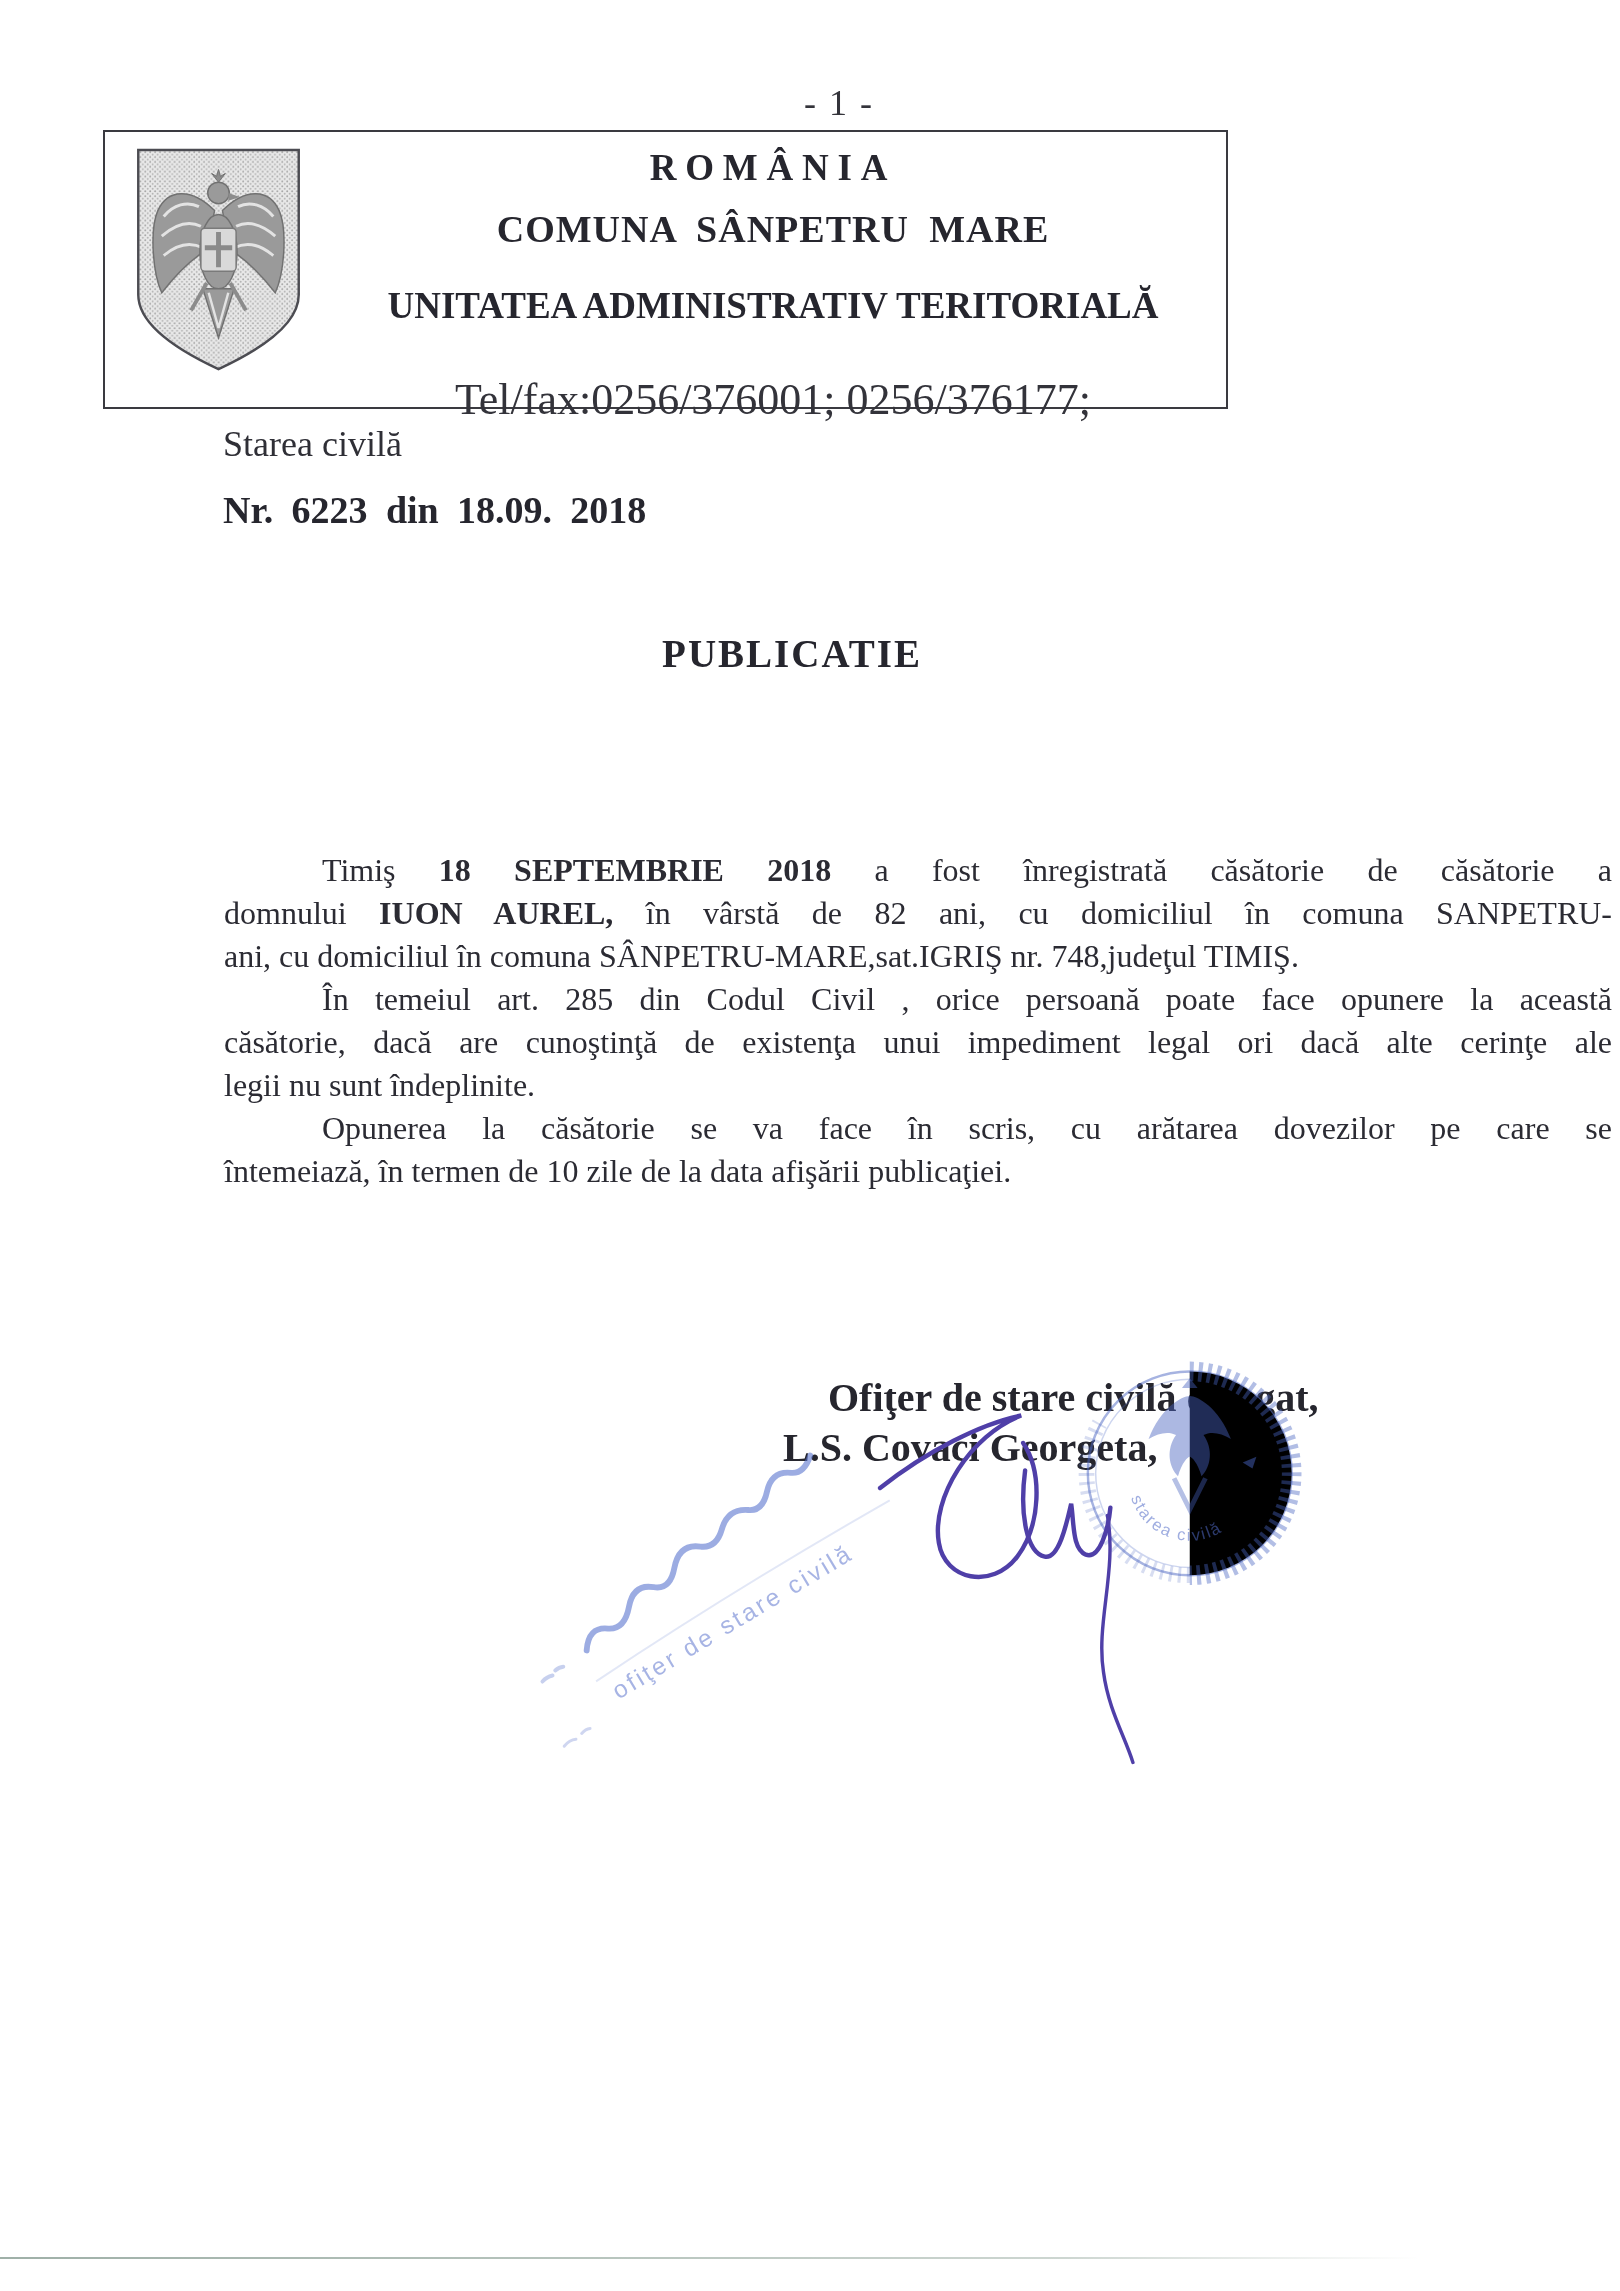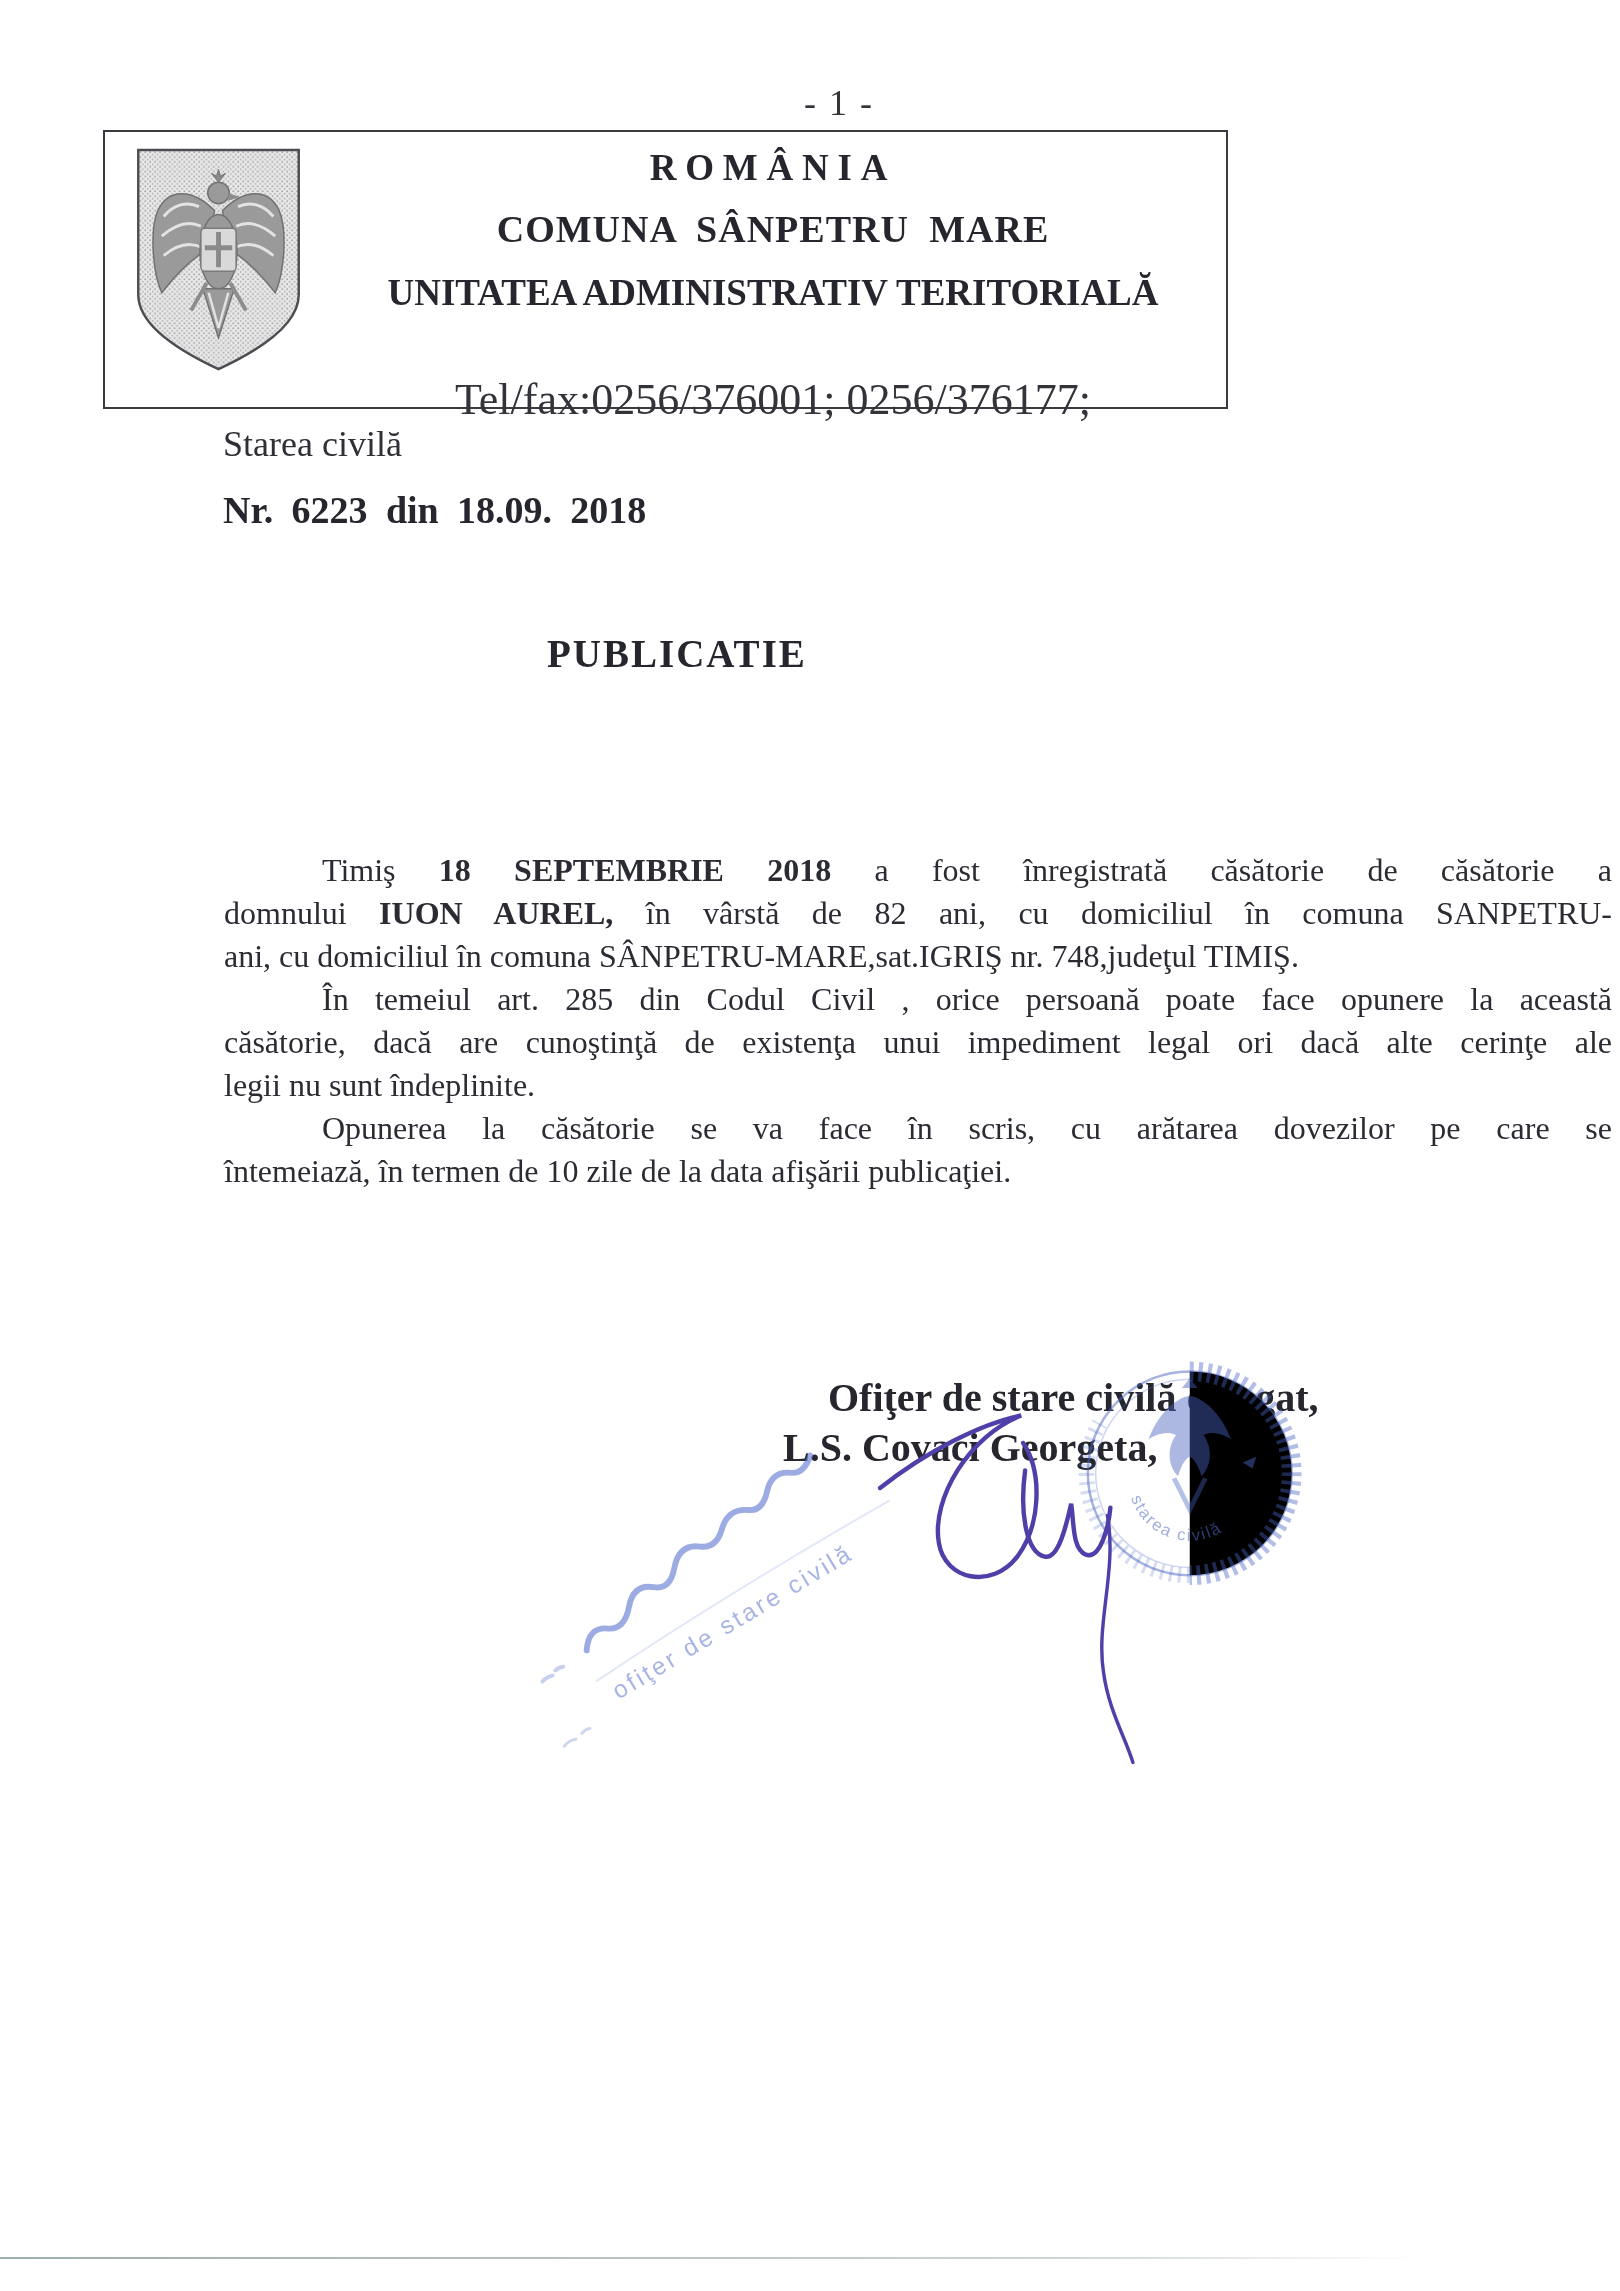--- a/index.html
+++ b/index.html
@@ -18,29 +18,29 @@
   
   .header-box{
     position:absolute;left:103px;top:130px;width:1125px;height:279px;
     border:2.9px solid #3a3a40;box-sizing:border-box;background:#fff;
   }
   .coa{position:absolute;left:29px;top:13.7px;}
   .header-text{position:absolute;left:221px;top:0;width:894px;height:100%;}
   .hline{position:absolute;left:0;width:100%;text-align:center;white-space:nowrap;}
   .h-country{top:13.7px;font-size:37px;font-weight:bold;letter-spacing:8.8px;color:#26262e;}
   .h-commune{top:75px;font-size:38px;font-weight:bold;letter-spacing:1px;word-spacing:9.8px;color:#26262e;}
-  .h-unit{top:139px;font-size:37px;font-weight:bold;letter-spacing:0px;color:#26262e;}
+  .h-unit{top:152px;font-size:37px;font-weight:bold;letter-spacing:0px;color:#26262e;}
   .h-address{top:201px;font-size:37px;font-weight:bold;color:#26262e;}
   .h-telfax{top:242px;font-size:44px;color:#33333a;}
 
   .registry-dept{position:absolute;left:223px;top:423px;font-size:36px;color:#2f2f36;}
   .registry-no{position:absolute;left:223px;top:488px;font-size:38px;font-weight:bold;word-spacing:8.8px;color:#26262e;}
 
   .doc-title{
-    position:absolute;left:547px;top:631px;width:490px;
+    position:absolute;left:547px;top:631px;width:490px;text-align:center;
     font-size:39px;font-weight:bold;letter-spacing:2px;color:#26262e;
   }
 
   
   .body-text{
     position:absolute;left:224px;top:849px;width:1388px;
     font-size:32px;line-height:43px;color:#2b2b33;
   }
   .bline{text-align:justify;text-align-last:justify;}
   .bline.last{text-align-last:left;}

